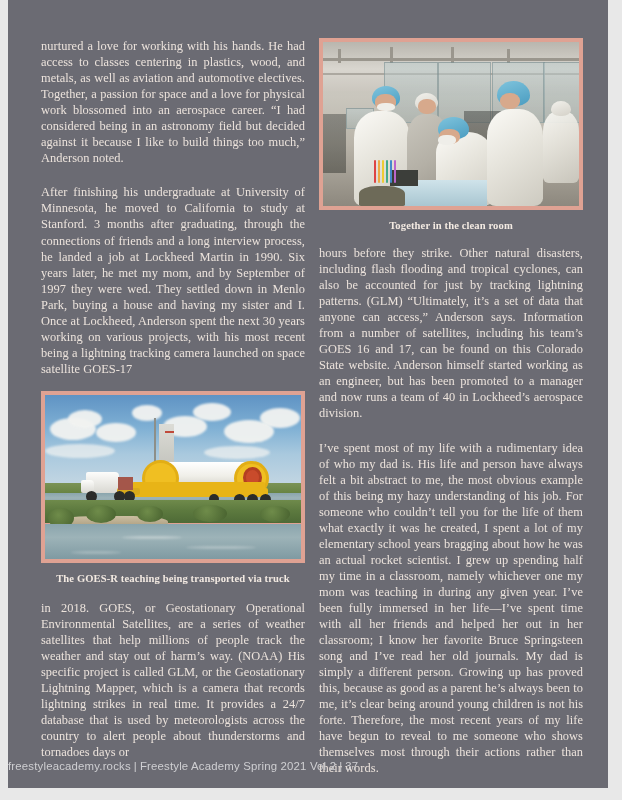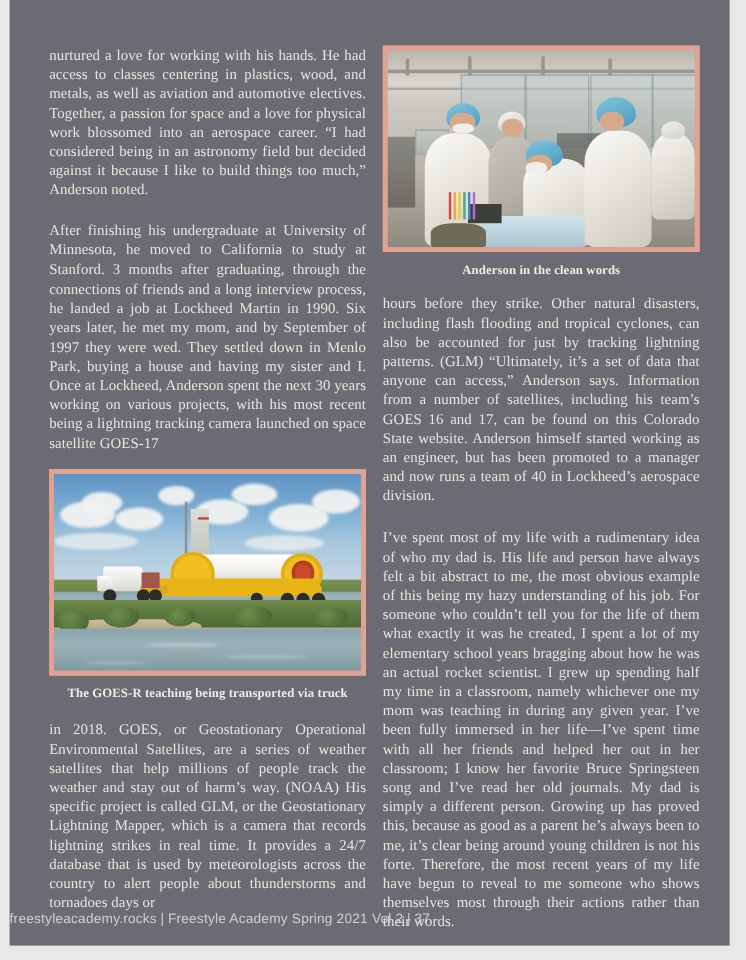--- a/index.html
+++ b/index.html
@@ -344,21 +344,21 @@
               <div class="cr-wire" style="left:2px;top:0;height:100%;background:#d44;"></div>
               <div class="cr-wire" style="left:6px;top:0;height:100%;background:#ea4;"></div>
               <div class="cr-wire" style="left:10px;top:0;height:100%;background:#ec3;"></div>
               <div class="cr-wire" style="left:14px;top:0;height:100%;background:#4a8;"></div>
               <div class="cr-wire" style="left:18px;top:0;height:100%;background:#48c;"></div>
               <div class="cr-wire" style="left:22px;top:0;height:100%;background:#b6c;"></div>
             </div>
             <div class="cr-dark" style="left:14%;top:88%;width:18%;height:12%;background:#6d6a58;border-radius:40% 40% 8% 8%;"></div>
           </div>
         </div>
-        <figcaption class="caption">Anderson in the clean words</figcaption>
+        <figcaption class="caption">Together in the clean room</figcaption>
       </figure>
 
       <p class="body" style="margin-top:12px;">hours before they strike. Other natural disasters, including flash flooding and tropical cyclones, can also be accounted for just by tracking lightning patterns. (GLM) “Ultimately, it’s a set of data that anyone can access,” Anderson says. Information from a number of satellites, including his team’s GOES 16 and 17, can be found on this Colorado State website. Anderson himself started working as an engineer, but has been promoted to a manager and now runs a team of 40 in Lockheed’s aerospace division.</p>
 
       <p class="body tight gap-top">I’ve spent most of my life with a rudimentary idea of who my dad is. His life and person have always felt a bit abstract to me, the most obvious example of this being my hazy understanding of his job. For someone who couldn’t tell you for the life of them what exactly it was he created, I spent a lot of my elementary school years bragging about how he was an actual rocket scientist. I grew up spending half my time in a classroom, namely whichever one my mom was teaching in during any given year. I’ve been fully immersed in her life—I’ve spent time with all her friends and helped her out in her classroom; I know her favorite Bruce Springsteen song and I’ve read her old journals. My dad is simply a different person. Growing up has proved this, because as good as a parent he’s always been to me, it’s clear being around young children is not his forte. Therefore, the most recent years of my life have begun to reveal to me someone who shows themselves most through their actions rather than their words.</p>
     </div>
   </div>
 
   <div class="footer">
     <span>freestyleacademy.rocks</span><span class="sep">|</span><span>Freestyle Academy Spring 2021 Vol 2</span><span class="sep">|</span><span>37</span>

